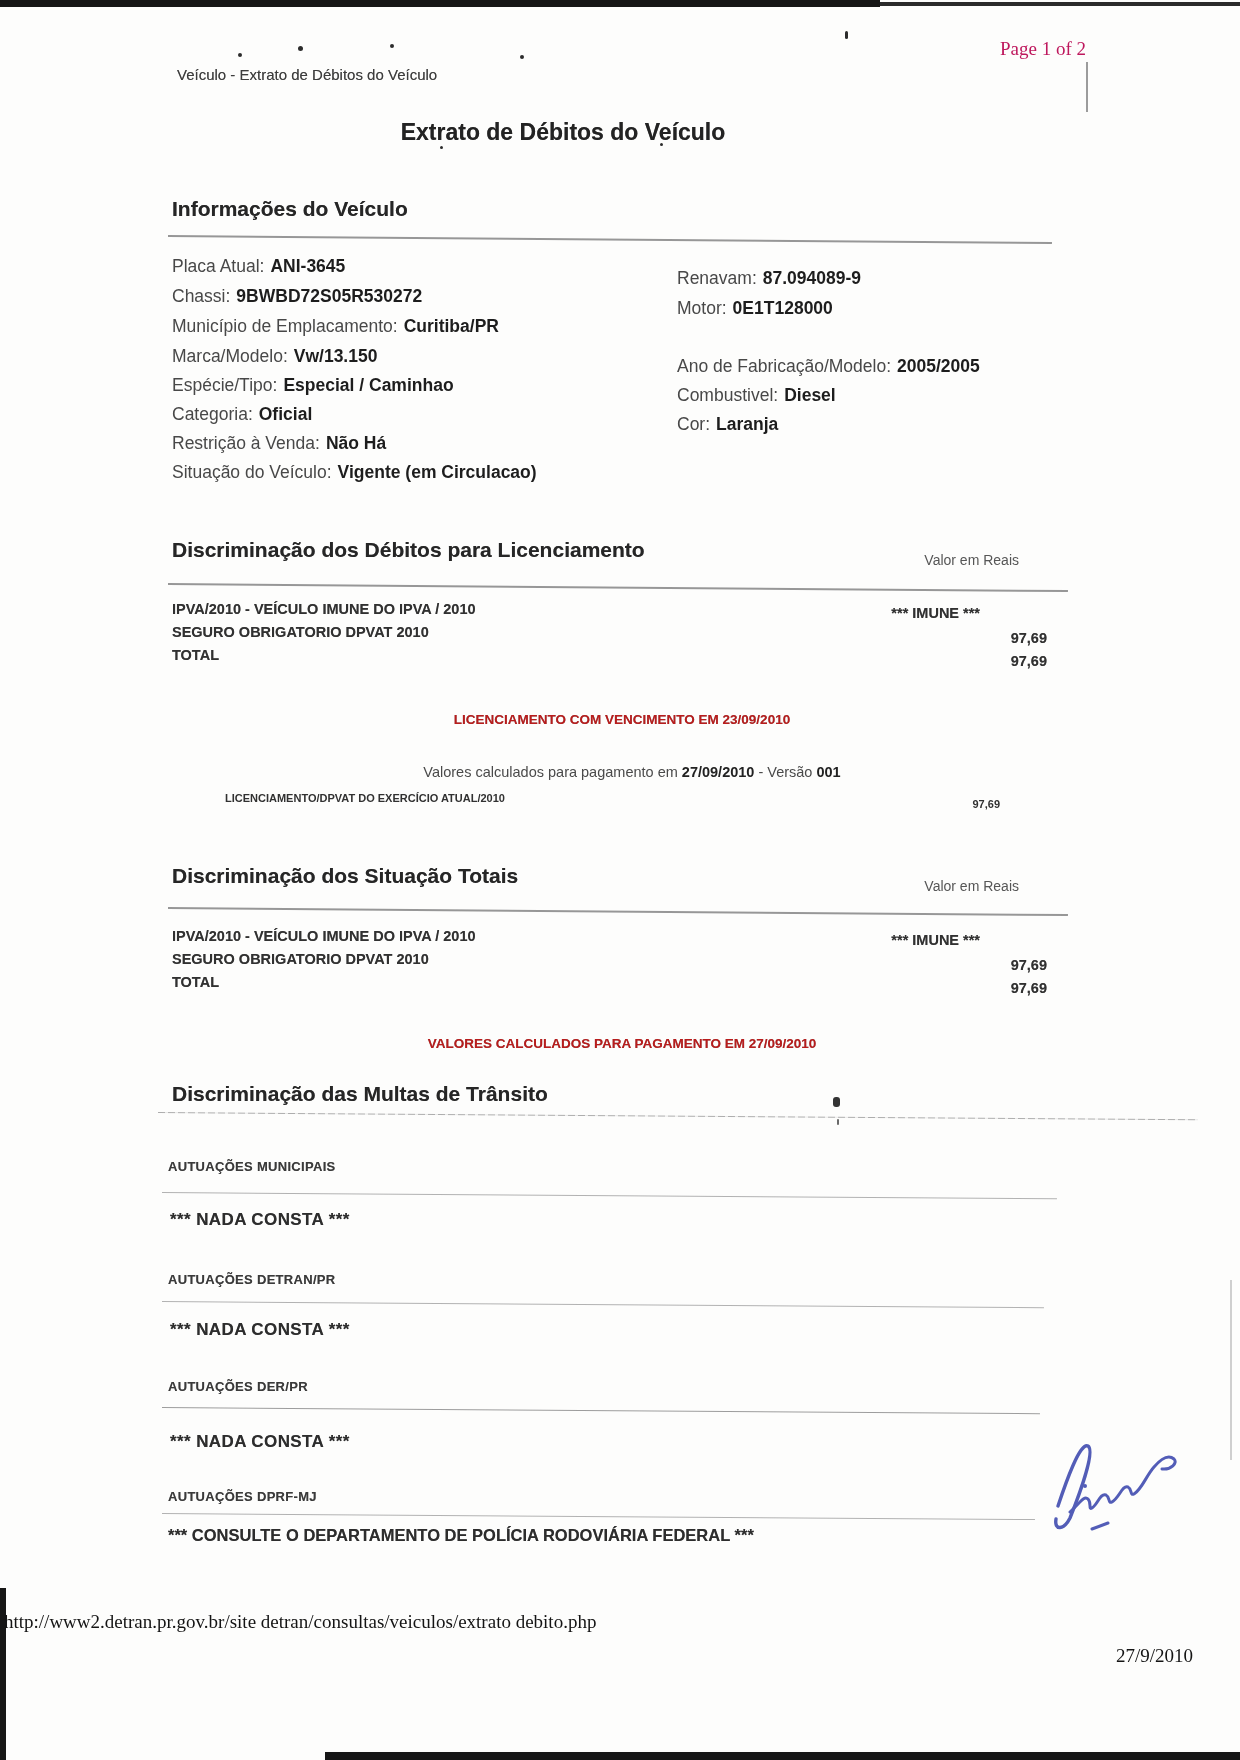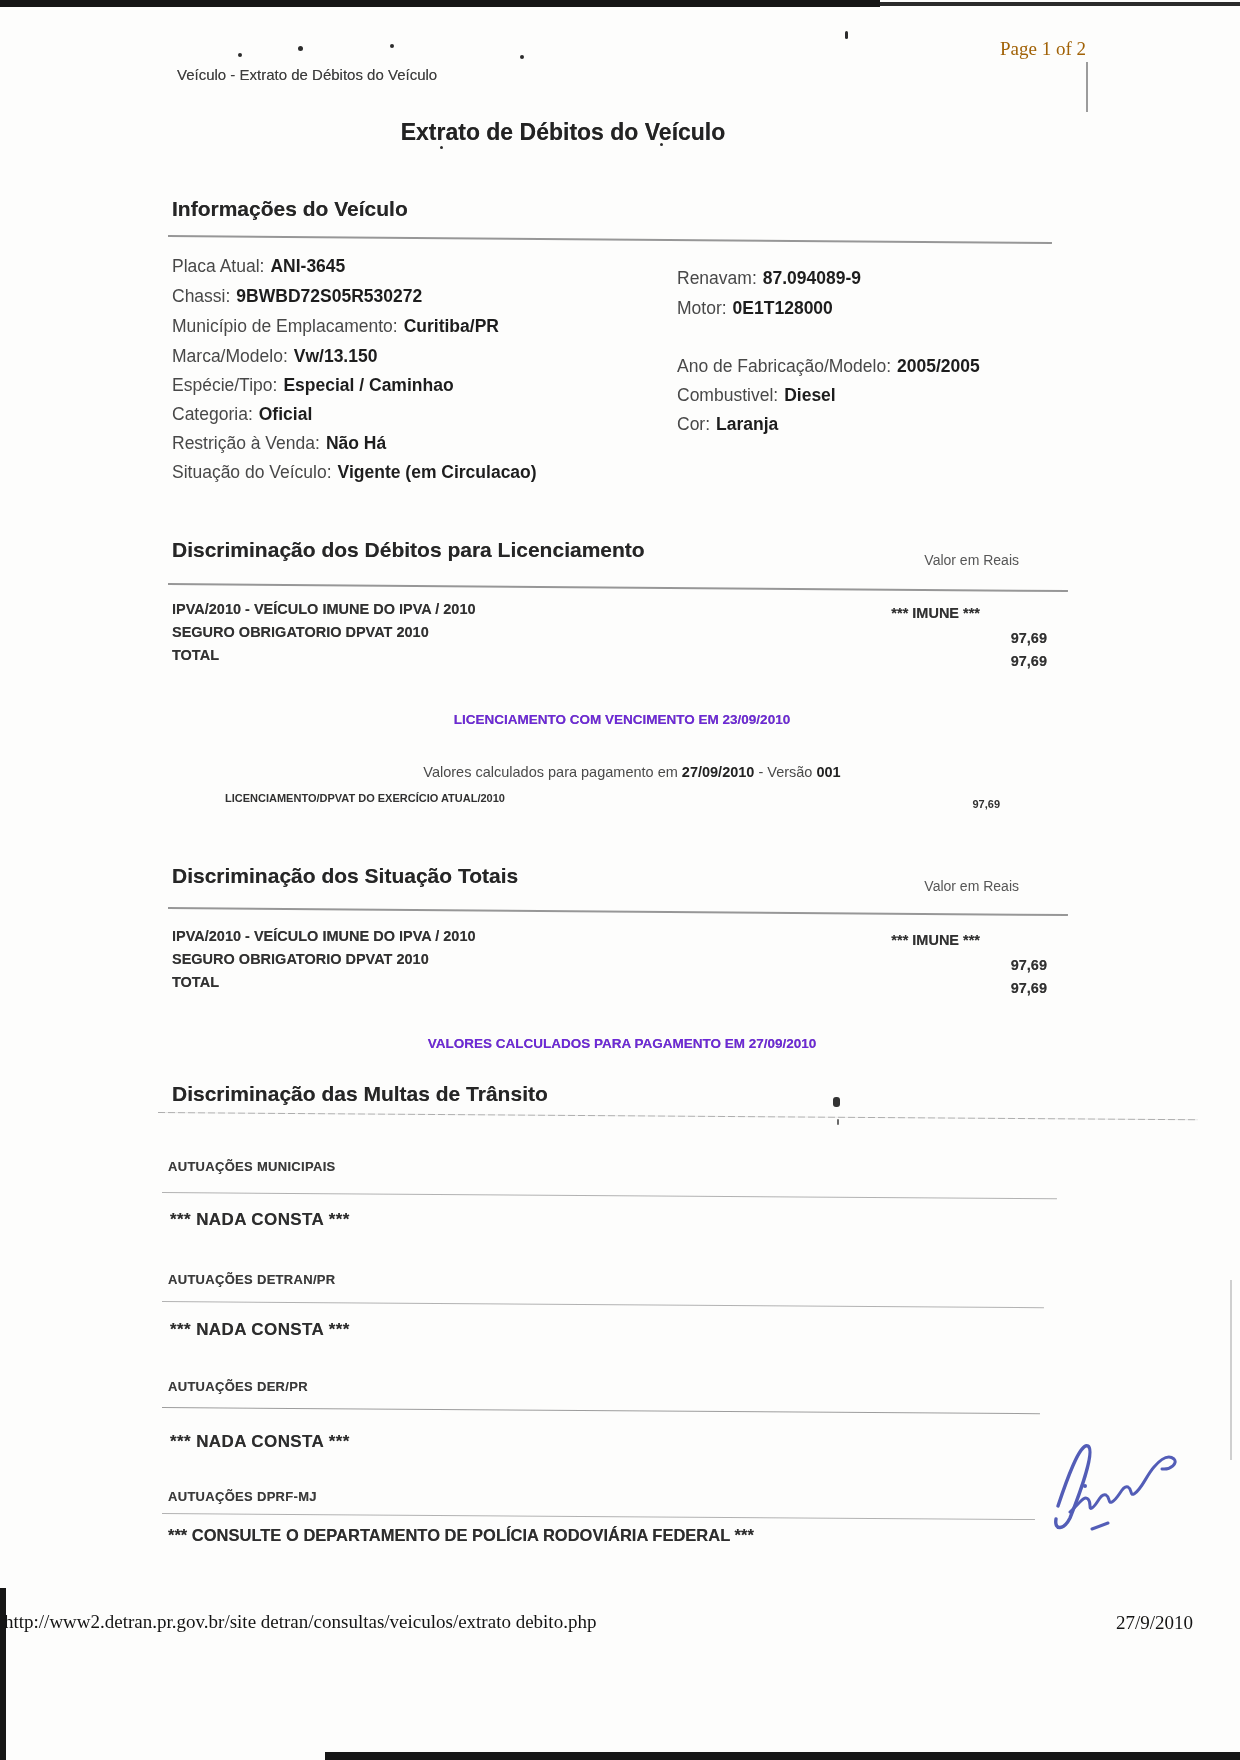--- a/index.html
+++ b/index.html
@@ -13,32 +13,32 @@
   .serif{font-family:"Liberation Serif",serif;}
   
   .edge{position:absolute;background:#161616;}
   .speck{position:absolute;background:#2c2c2c;border-radius:50%;}
   .rule{position:absolute;height:2px;background:#979797;transform:rotate(0.45deg);transform-origin:0 0;}
   .frule{position:absolute;height:1px;background:#b2b2b2;transform:rotate(0.4deg);transform-origin:0 0;}
   .drule{position:absolute;height:1px;transform:rotate(0.4deg);transform-origin:0 0;
          background:repeating-linear-gradient(90deg,#adadad 0 7px,rgba(173,173,173,.25) 7px 10px);}
   
   .crumb{font-size:15px;color:#3d3d3d;text-shadow:0 0 .5px rgba(60,60,60,.55);}
-  .pgind{font-size:19px;color:#a16207;}
+  .pgind{font-size:19px;color:#be185d;}
   .h1{font-size:23px;font-weight:bold;color:#232323;text-shadow:0 0 .5px rgba(40,40,40,.6);}
   .dtline{font-size:16px;color:#474747;}
   .dtline b{color:#1c1c1c;}
   .sechead{font-size:21px;font-weight:bold;color:#262626;text-shadow:0 0 .5px rgba(40,40,40,.55);}
   .valhdr{font-size:14px;color:#565656;}
   .irow{font-size:17.5px;color:#484848;}
   .irow .val{font-weight:bold;color:#1d1d1d;margin-left:6px;}
   .drow{position:absolute;left:172px;width:875px;font-weight:bold;font-size:14.5px;color:#313131;white-space:nowrap;text-shadow:0 0 .4px rgba(50,50,50,.5);}
   .drow .dval{position:absolute;right:0;top:6px;}
   .drow .imune{right:67px;top:4px;}
-  .notice{position:absolute;left:172px;width:900px;text-align:center;font-weight:bold;font-size:13.5px;color:#6d28d9;white-space:nowrap;text-shadow:0 0 .4px rgba(50,50,50,.5);}
+  .notice{position:absolute;left:172px;width:900px;text-align:center;font-weight:bold;font-size:13.5px;color:#b91c1c;white-space:nowrap;text-shadow:0 0 .4px rgba(50,50,50,.5);}
   .calcline{position:absolute;left:172px;width:920px;text-align:center;font-size:14.5px;font-weight:normal;color:#4a4a4a;white-space:nowrap;}
   .calcline b{color:#222;}
   .exrow{position:absolute;left:225px;width:775px;font-weight:bold;font-size:11px;color:#313131;white-space:nowrap;}
   .exrow .dval{position:absolute;right:0;top:6px;}
   .auth{font-size:13px;font-weight:bold;color:#3a3a3a;letter-spacing:.3px;text-shadow:0 0 .4px rgba(60,60,60,.5);}
   .nada{font-size:17px;font-weight:bold;color:#2d2d2d;letter-spacing:.4px;text-shadow:0 0 .4px rgba(50,50,50,.55);}
   .consulte{font-size:16.5px;font-weight:bold;color:#2d2d2d;text-shadow:0 0 .4px rgba(50,50,50,.55);}
   .footer{font-size:19px;color:#141414;}
 </style>
 </head>
@@ -133,15 +133,15 @@
   <svg class="abs" style="left:1038px;top:1426px;" width="170" height="116" viewBox="0 0 170 116">
     <g fill="none" stroke-linecap="round" stroke-linejoin="round" opacity="0.88">
       <path stroke-width="3.4" d="M 20,80 C 28,56 42,16 50,20 C 57,24 44,62 32,92 C 26,104 16,105 18,93" stroke="#3c48ae"></path>
       <path stroke-width="3" d="M 32,86 C 42,77 46,69 50,73 C 54,77 50,84 54,82 C 60,78 62,67 68,69 C 72,71 70,78 74,76 C 82,71 84,59 90,61 C 94,63 92,70 96,68 C 104,63 108,50 116,41 C 122,34 130,28 136,33 C 140,37 133,44 124,43" stroke="#3c48ae"></path>
       <path stroke-width="3" d="M 54,103 L 70,97" stroke="#3c48ae"></path>
       <circle cx="47" cy="60" r="2" fill="#3c48ae"></circle>
     </g>
   </svg>
 
   <div class="abs footer serif" style="left:4px;top:1611px;">http://www2.detran.pr.gov.br/site detran/consultas/veiculos/extrato debito.php</div>
-  <div class="abs footer serif" style="left:1116px;top:1612px;">27/9/2010</div>
+  <div class="abs footer serif" style="left:1116px;top:1645px;">27/9/2010</div>
 
 </div>
 
 </body></html>

